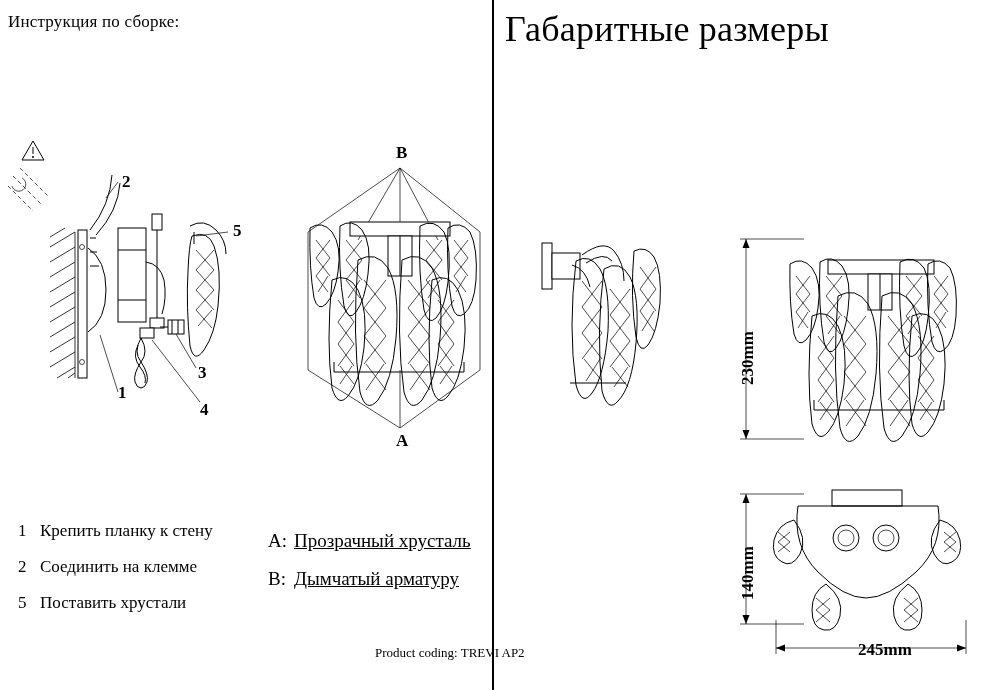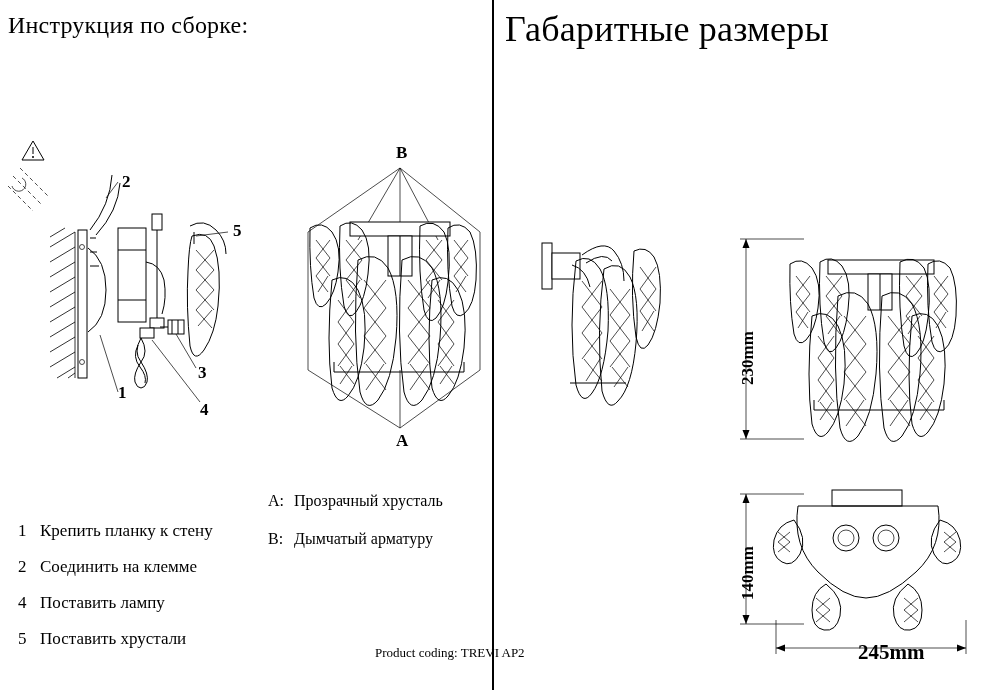--- a/index.html
+++ b/index.html
@@ -9,39 +9,39 @@
     font-family:"Liberation Serif", serif;
     color:#000000;
     position:relative;
     overflow:hidden;
   }
   .sheet{position:absolute;inset:0;}
   .divider{
     position:absolute;left:492px;top:0;width:2px;height:690px;background:#000;
   }
   .title-left{
-    position:absolute;left:8px;top:12px;font-size:24px;letter-spacing:.2px;
+    position:absolute;left:8px;top:12px;font-size:17px;letter-spacing:.2px;
   }
   .title-right{
     position:absolute;left:505px;top:8px;font-size:36px;letter-spacing:.2px;
   }
   .steps{position:absolute;left:18px;top:505px;font-size:17px;line-height:36px;margin-top:8px;}
   .steps div{white-space:nowrap;}
   .steps .num{display:inline-block;width:22px;}
-  .legend{position:absolute;left:268px;top:482px;font-size:16px;line-height:38px;}
+  .legend{position:absolute;left:268px;top:522px;font-size:19px;line-height:38px;text-decoration:underline;}
   .legend div{white-space:nowrap;}
   .legend .key{display:inline-block;width:26px;}
   .coding{
     position:absolute;left:375px;top:645px;font-size:13px;white-space:nowrap;
   }
   .vlabel{
     position:absolute;font-size:17px;font-weight:bold;
     transform:rotate(-90deg);transform-origin:left top;white-space:nowrap;
   }
-  .hlabel{position:absolute;font-size:21px;font-weight:bold;white-space:nowrap;}
+  .hlabel{position:absolute;font-size:17px;font-weight:bold;white-space:nowrap;}
   .letter{position:absolute;font-size:17px;font-weight:bold;}
   svg{position:absolute;left:0;top:0;}
   .ln{stroke:#000;stroke-width:1;fill:none;}
   .thin{stroke:#000;stroke-width:.7;fill:none;}
   .dash{stroke:#000;stroke-width:.7;fill:none;stroke-dasharray:4 3;}
   .fillw{fill:#fff;stroke:#000;stroke-width:1;}
   .hatch{stroke:#000;stroke-width:.8;}
 </style>
 </head>
 <body>
@@ -297,21 +297,20 @@
     <line class="thin" x1="196" y1="10" x2="196" y2="44"></line>
     <line class="thin" x1="6" y1="38" x2="196" y2="38"></line>
     <path d="M6 38 l9 -3.5 l0 7 Z" fill="#000"></path>
     <path d="M196 38 l-9 -3.5 l0 7 Z" fill="#000"></path>
   </svg>
   <div class="hlabel" style="left:858px;top:640px;">245mm</div>
 
   <div class="steps">
     <div><span class="num">1</span><span>Крепить планку к стену</span></div>
     <div><span class="num">2</span><span>Соединить на клемме</span></div>
-    <div><span class="num">4</span><span>Поставить лампу</span></div>
     <div><span class="num">5</span><span>Поставить хрустали</span></div>
   </div>
 
   <div class="legend">
     <div><span class="key">A:</span><span>Прозрачный хрусталь</span></div>
     <div><span class="key">B:</span><span>Дымчатый арматуру</span></div>
   </div>
 
   <div class="coding">Product coding:  TREVI AP2</div>
 

